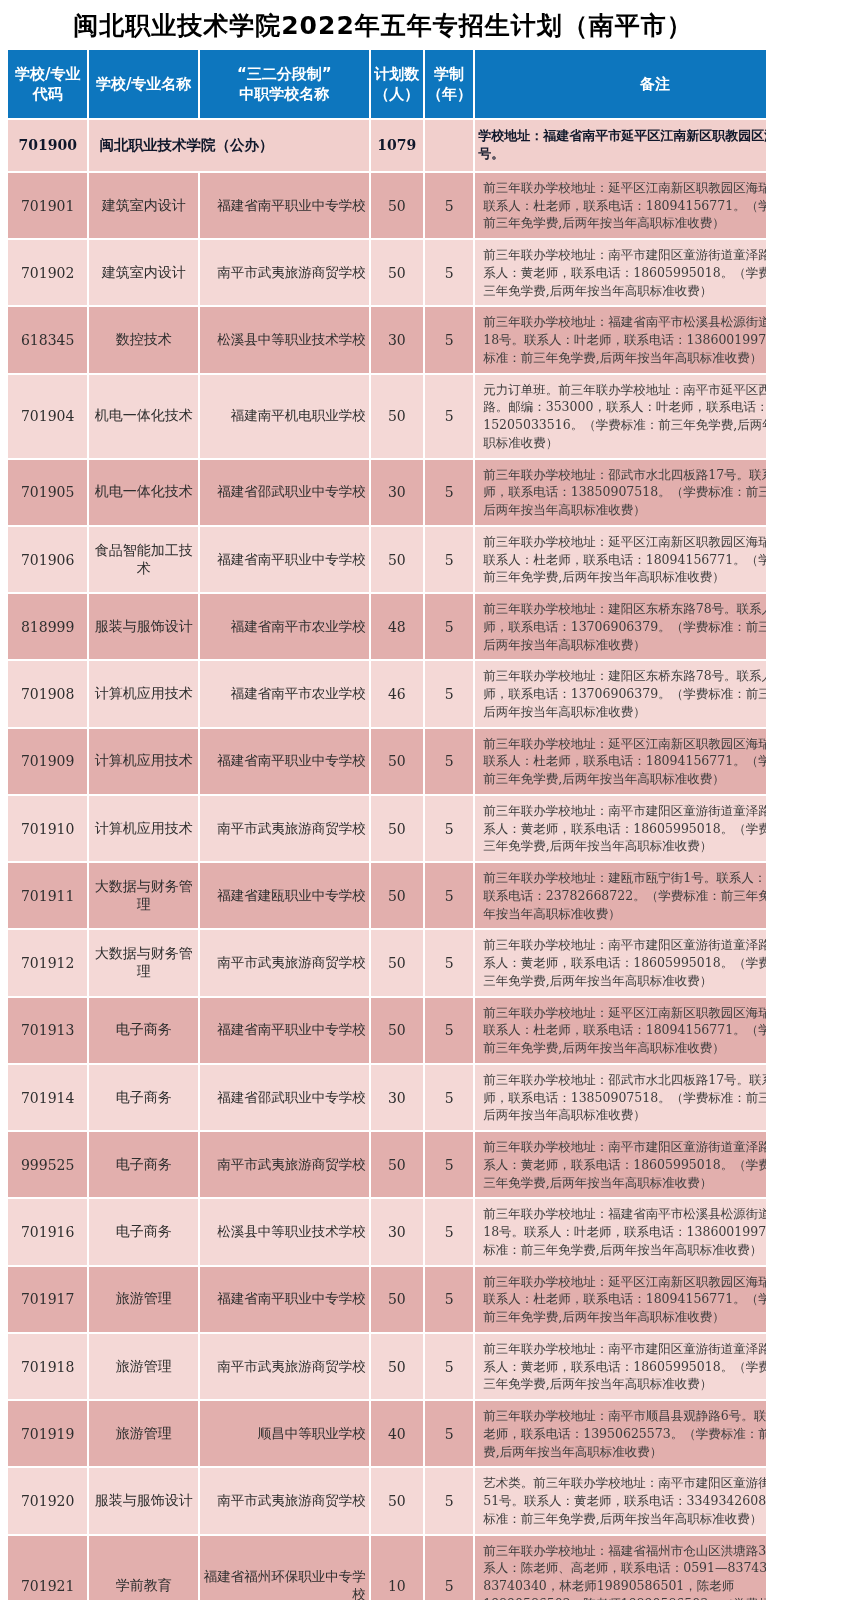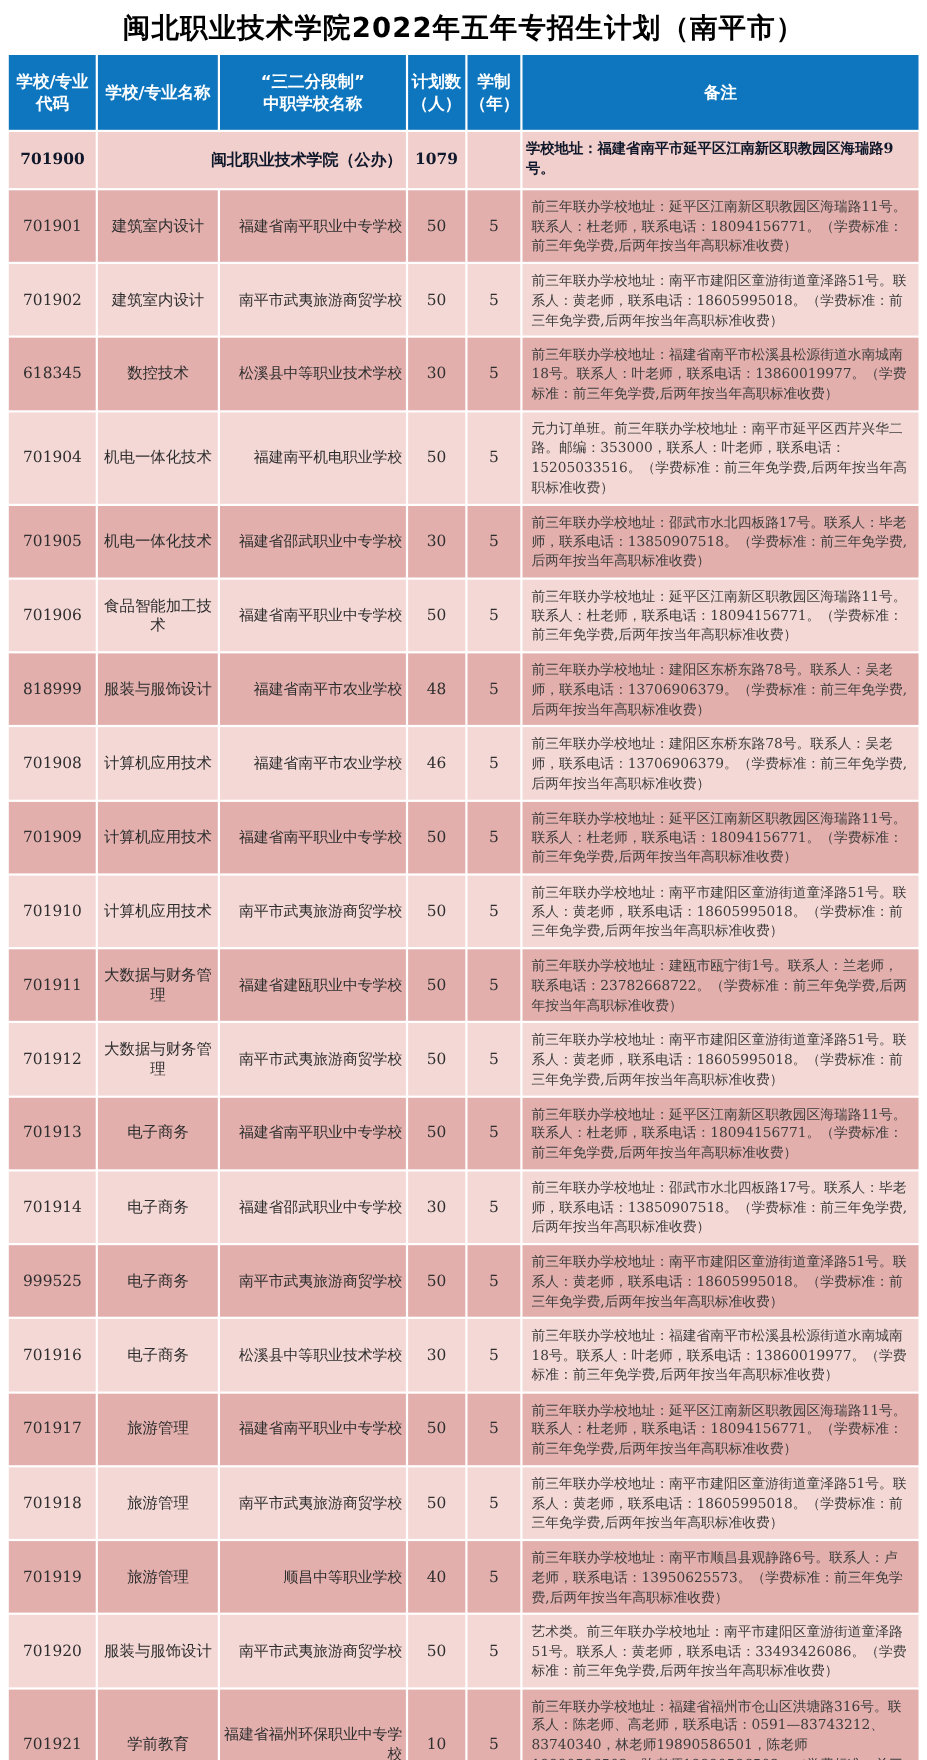--- a/index.html
+++ b/index.html
@@ -5,21 +5,21 @@
   html, body {
     margin: 0;
     padding: 0;
     background: #ffffff;
     width: 843px;
     height: 1600px;
     overflow: hidden;
     font-family: "DejaVu Serif", "Liberation Serif", serif;
   }
   .page {
-    width: 843px;
+    width: 766px;
     height: 1600px;
     overflow: hidden;
   }
   .page-title {
     text-align: center;
     font-family: "DejaVu Sans", "Liberation Sans", sans-serif;
     font-weight: bold;
     font-size: 25px;
     color: #000000;
     padding: 9px 0 6px 0;
@@ -63,21 +63,21 @@
   }
   tr.dark  td { background: #e2afad; }
   tr.light td { background: #f4d8d6; }
   tr.summary-row td {
     background: #f1cfcc;
     font-weight: bold;
     color: #0f172a;
     padding: 7px 3px;
   }
   tr.summary-row td.c-name {
-    text-align: right;
+    text-align: left;
     padding-left: 10px;
     font-size: 14.5px;
   }
   tr.summary-row td.c-remark {
     font-size: 13px;
     font-weight: bold;
     color: #0f172a;
   }
 </style>
 </head>

